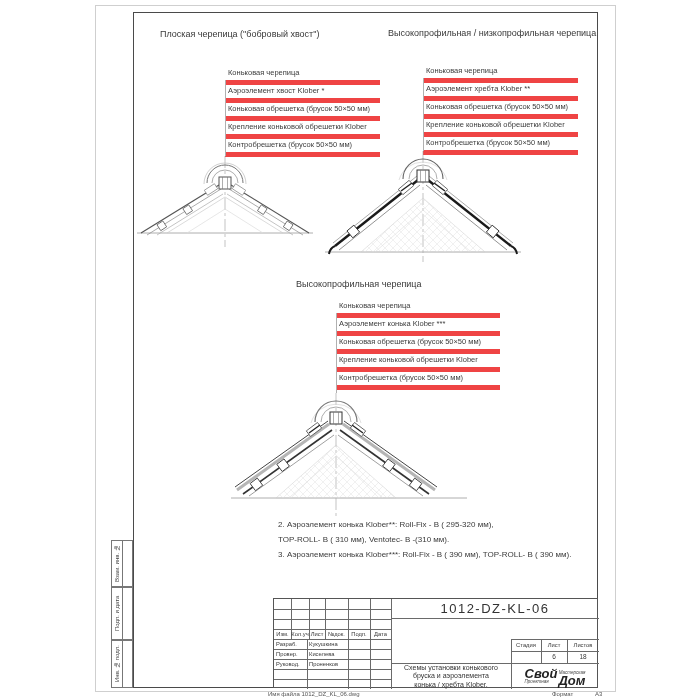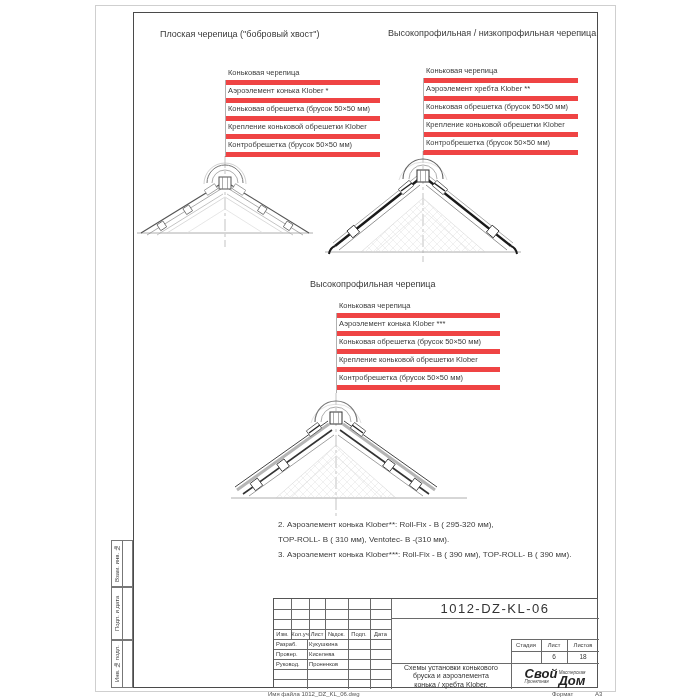--- a/index.html
+++ b/index.html
@@ -40,25 +40,25 @@
 </head>
 <body>
 
 <div id="canvas">
 
   <div class="page"></div>
   <div class="frame"></div>
 
   <div class="sec-title" style="left:160px;top:29px;">Плоская черепица ("бобровый хвост")</div>
   <div class="sec-title" style="left:388px;top:28px;">Высокопрофильная / низкопрофильная черепица</div>
-  <div class="sec-title" style="left:310px;top:279px;">Высокопрофильная черепица</div>
+  <div class="sec-title" style="left:296px;top:279px;">Высокопрофильная черепица</div>
 
   <div class="list" style="left:225px;top:67px;width:155px;">
     <div class="item">Коньковая черепица</div>
-    <div class="item">Аэроэлемент конька Klober *</div>
+    <div class="item">Аэроэлемент хвост Klober *</div>
     <div class="item">Коньковая обрешетка (брусок 50×50 мм)</div>
     <div class="item">Крепление коньковой обрешетки Klober</div>
     <div class="item">Контробрешетка (брусок 50×50 мм)</div>
   </div>
 
   <div class="list" style="left:423px;top:65px;width:155px;">
     <div class="item">Коньковая черепица</div>
     <div class="item">Аэроэлемент хребта Klober **</div>
     <div class="item">Коньковая обрешетка (брусок 50×50 мм)</div>
     <div class="item">Крепление коньковой обрешетки Klober</div>

